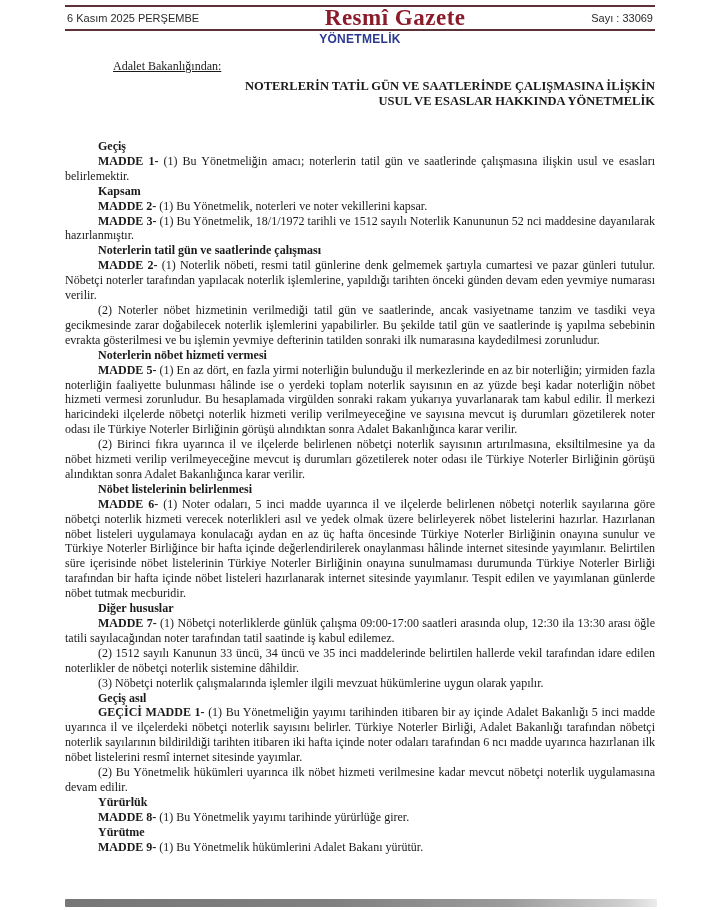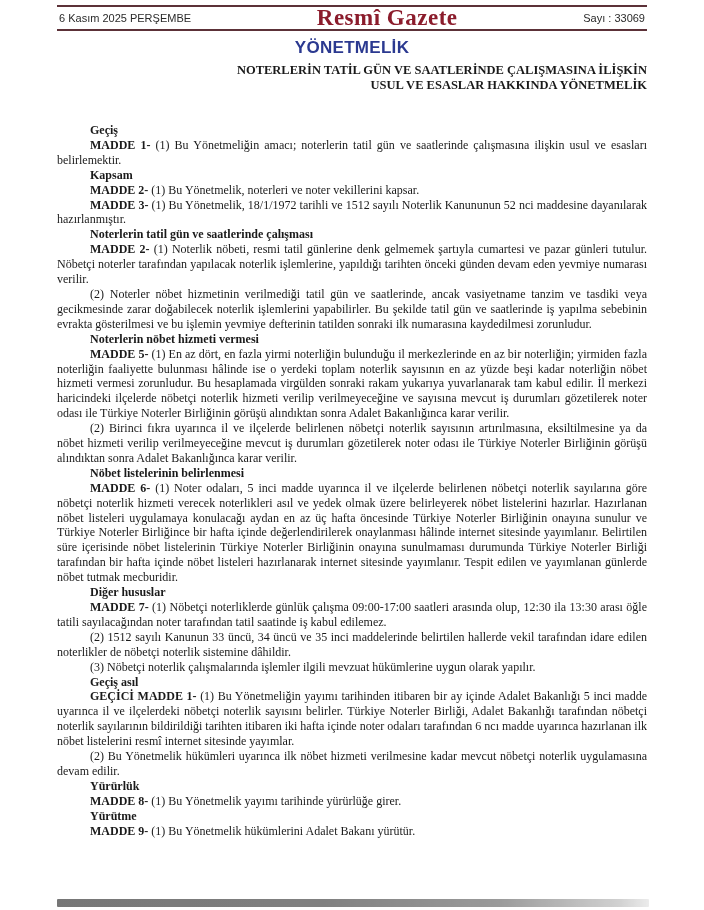--- a/index.html
+++ b/index.html
@@ -1,21 +1,21 @@
 <!DOCTYPE html>
 <html lang="tr"><head>
 <meta charset="utf-8">
 <style>
   html,body{margin:0;padding:0;}
   body{
     width:704px;height:910px;background:#ffffff;overflow:hidden;position:relative;
     font-family:"Liberation Serif", serif;color:#1a1a1a;
     -webkit-font-smoothing:antialiased;
   }
-  .page{position:absolute;left:0;top:0;width:692px;height:910px;}
+  .page{position:absolute;left:8px;top:0;width:692px;height:910px;}
   .content{margin:0 57px;width:590px;}
 
   
   .gz-header{
     margin-top:5px;
     border-top:2px solid #5c3138;
     border-bottom:2px solid #5c3138;
     display:flex;align-items:center;justify-content:space-between;
     height:22px;padding:0 2px;
   }
@@ -24,22 +24,22 @@
     font-size:11px;color:#2a2a2a;white-space:nowrap;
   }
   .gz-masthead{
     font-family:"Liberation Serif", serif;
     font-weight:700;font-size:23px;color:#8B1C2C;
     letter-spacing:0.5px;white-space:nowrap;
   }
   .gz-banner{
     text-align:center;
     font-family:"Liberation Sans", sans-serif;
-    font-weight:700;font-size:17px;color:#2B3990;
-    margin-top:7px;letter-spacing:0.3px;
+    font-weight:700;font-size:12px;color:#2B3990;
+    margin-top:1px;letter-spacing:0.3px;
   }
 
   
   .authority{
     margin-top:13px;
     padding-left:48px;
     font-size:12px;
     text-decoration:underline;
   }
   .doc-title{
@@ -77,20 +77,21 @@
   <div class="content">
 
     <div class="gz-header">
       <span class="gz-date">6 Kasım 2025 PERŞEMBE</span>
       <span class="gz-masthead">Resmî Gazete</span>
       <span class="gz-issue">Sayı : 33069</span>
     </div>
 
     <div class="gz-banner">YÖNETMELİK</div>
 
+    <div class="authority">Adalet Bakanlığından:</div>
 
     <div class="doc-title first">NOTERLERİN TATİL GÜN VE SAATLERİNDE ÇALIŞMASINA İLİŞKİN</div>
     <div class="doc-title">USUL VE ESASLAR HAKKINDA YÖNETMELİK</div>
 
     <div class="doc-body">
         <div class="heading">Geçiş</div>
         <div class="para"><b>MADDE 1- </b>(1) Bu Yönetmeliğin amacı; noterlerin tatil gün ve saatlerinde çalışmasına ilişkin usul ve esasları belirlemektir.</div>
         <div class="heading">Kapsam</div>
         <div class="para"><b>MADDE 2- </b>(1) Bu Yönetmelik, noterleri ve noter vekillerini kapsar.</div>
         <div class="para"><b>MADDE 3- </b>(1) Bu Yönetmelik, 18/1/1972 tarihli ve 1512 sayılı Noterlik Kanununun 52 nci maddesine dayanılarak hazırlanmıştır.</div>

